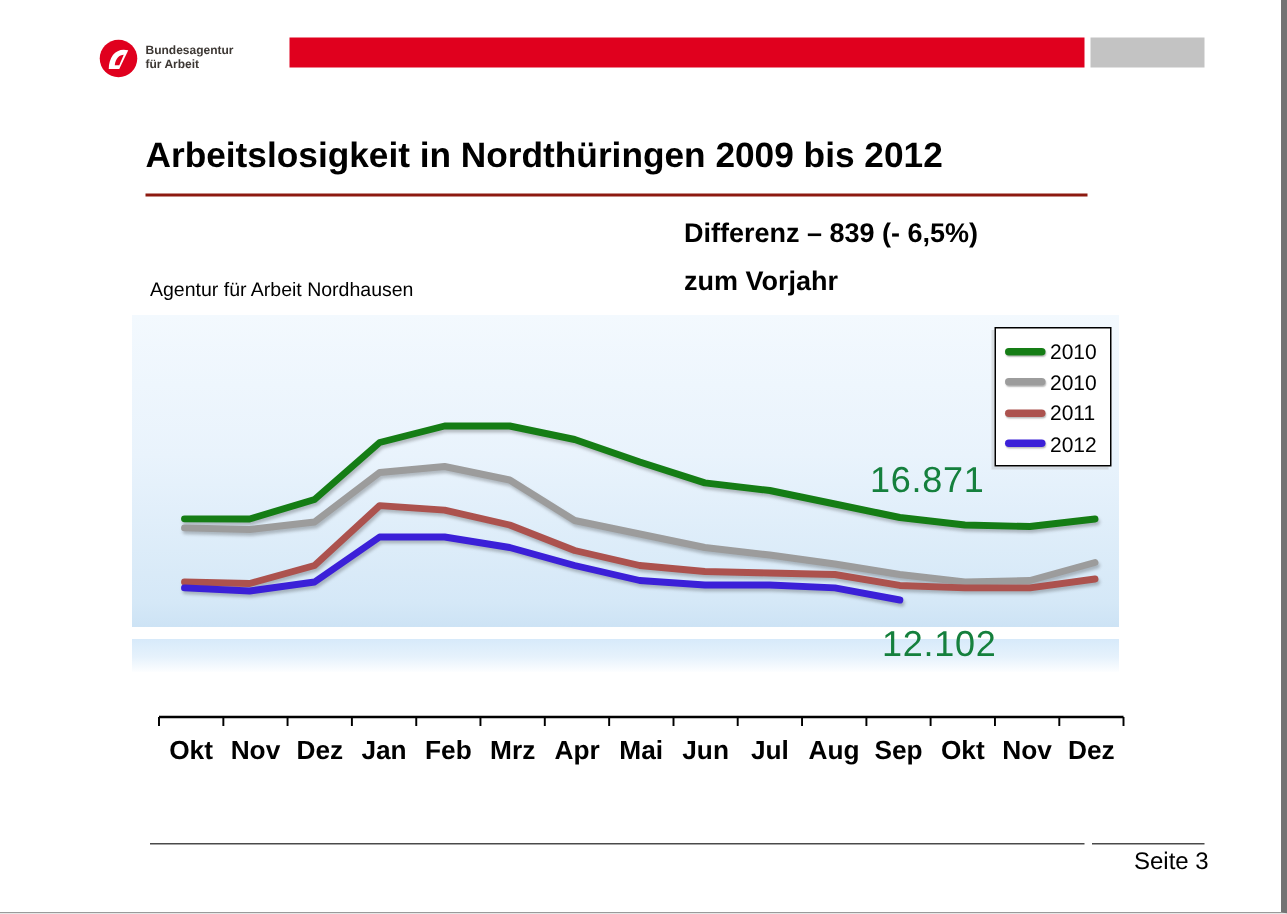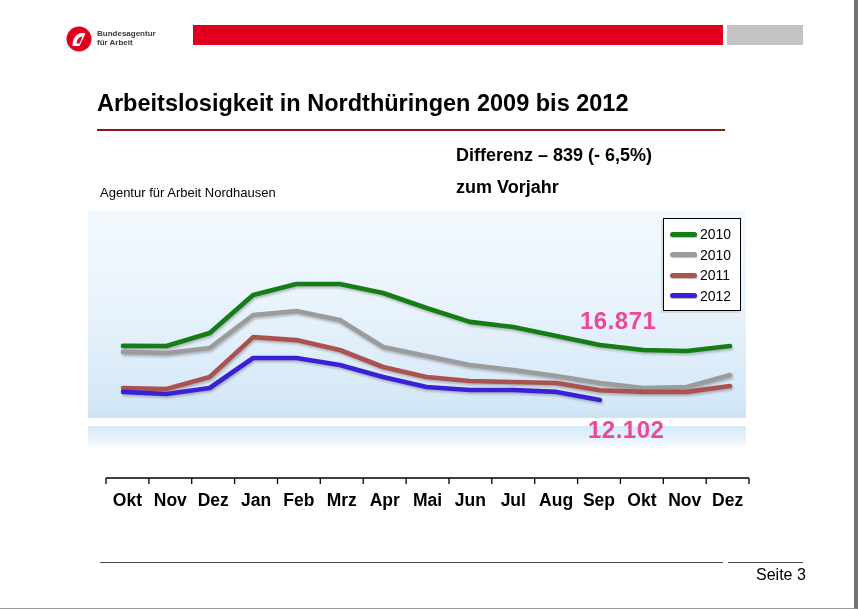--- a/index.html
+++ b/index.html
@@ -32,21 +32,21 @@
 
   .chart-svg { position:absolute; left:88px; top:210px; width:680px; height:310px; overflow:visible; }
   .series-line { fill:none; stroke-width:4.6px; stroke-linecap:round; stroke-linejoin:round;
                  filter:drop-shadow(1.5px 2px 1px rgba(40,40,40,0.28)); }
   .axis-line, .axis-tick { stroke:#000; }
   .axis-line { stroke-width:1.6px; }
   .axis-tick { stroke-width:1.3px; }
   text.x-label { font-family:"Liberation Sans",sans-serif; font-weight:bold; font-size:17.5px; fill:#000; text-anchor:middle; }
 
   
-  .annotation { position:absolute; font-weight:bold; color:#ec4899; font-size:24px; letter-spacing:0.5px; }
+  .annotation { position:absolute; font-weight:normal; color:#15803d; font-size:24px; letter-spacing:0.5px; }
   .anno-top    { left:580px; top:307px; }
   .anno-bottom { left:588px; top:416px; }
 
   
   .legend { position:absolute; left:663px; top:218px; width:78px; background:#fff;
             border:1.4px solid #000; padding:5px 0 4px 6px; box-shadow:-2px 2px 0 rgba(150,150,150,0.25); }
   .legend-row { display:flex; align-items:center; height:20.5px; }
   .legend-swatch { width:27px; height:4.6px; border-radius:2.5px; flex:0 0 auto;
                    box-shadow:0.5px 1px 1px rgba(60,60,60,0.35); }
   .legend-label { font-size:14px; color:#000; margin-left:3px; }

